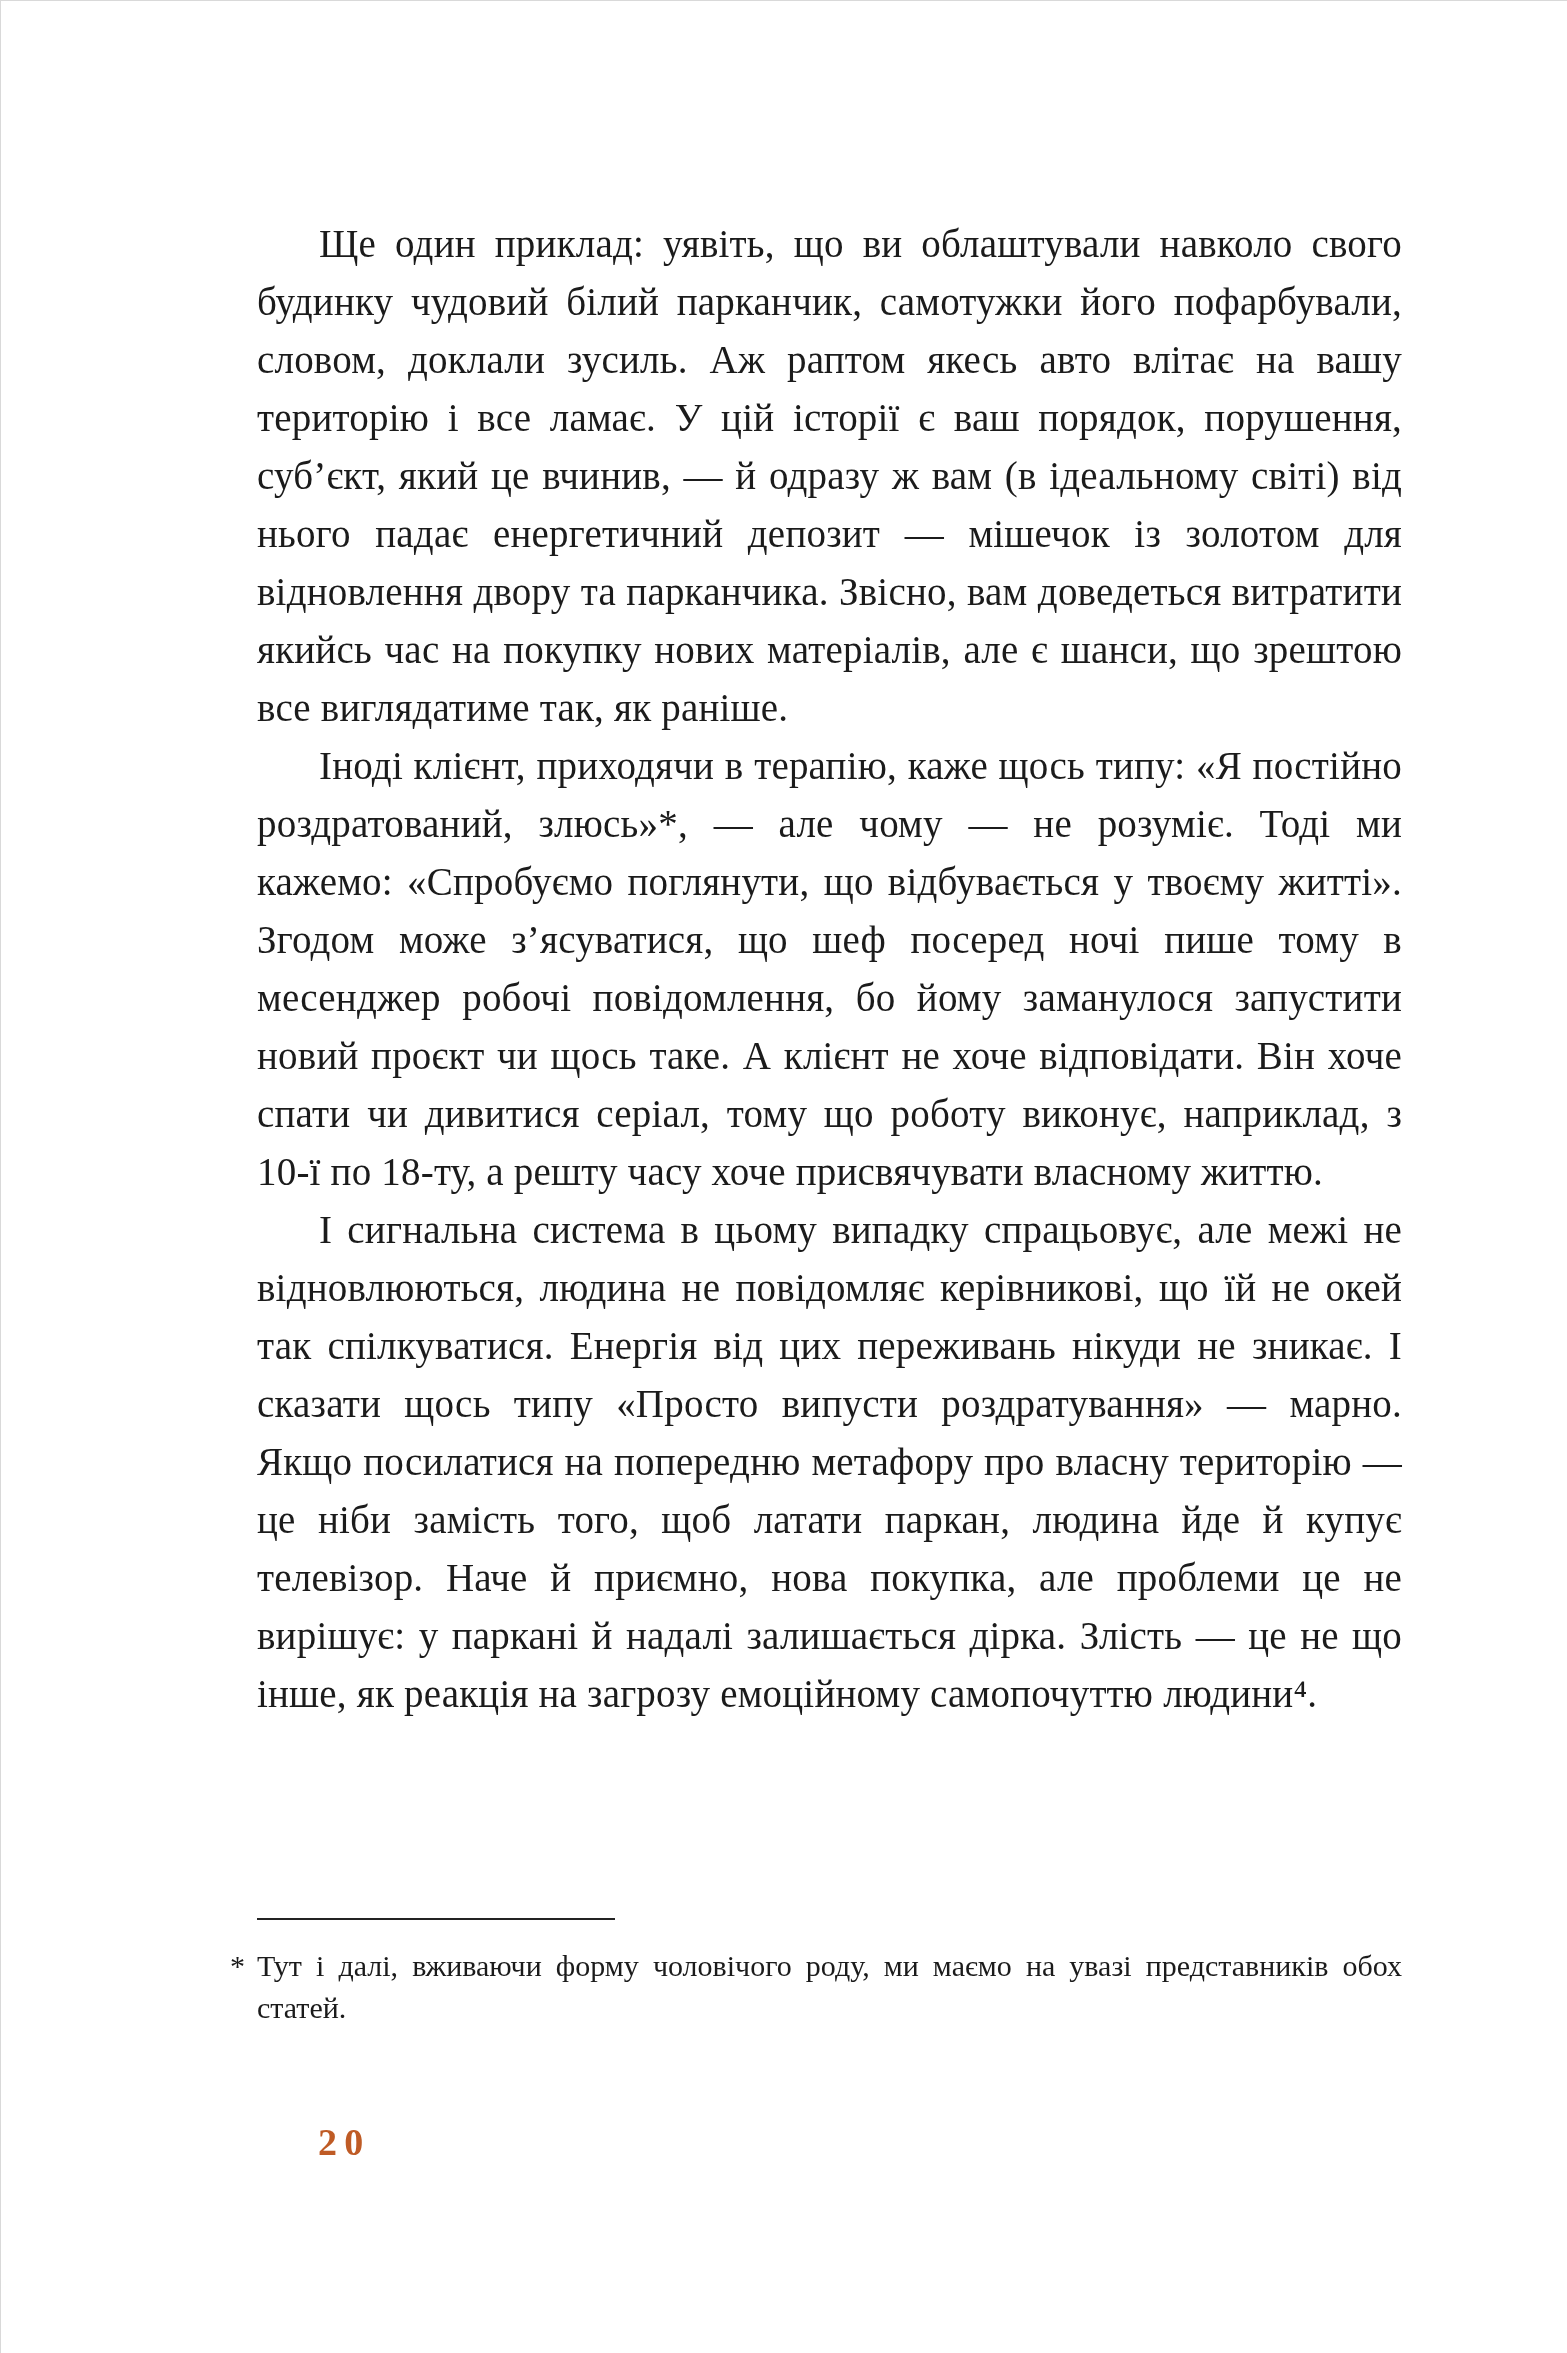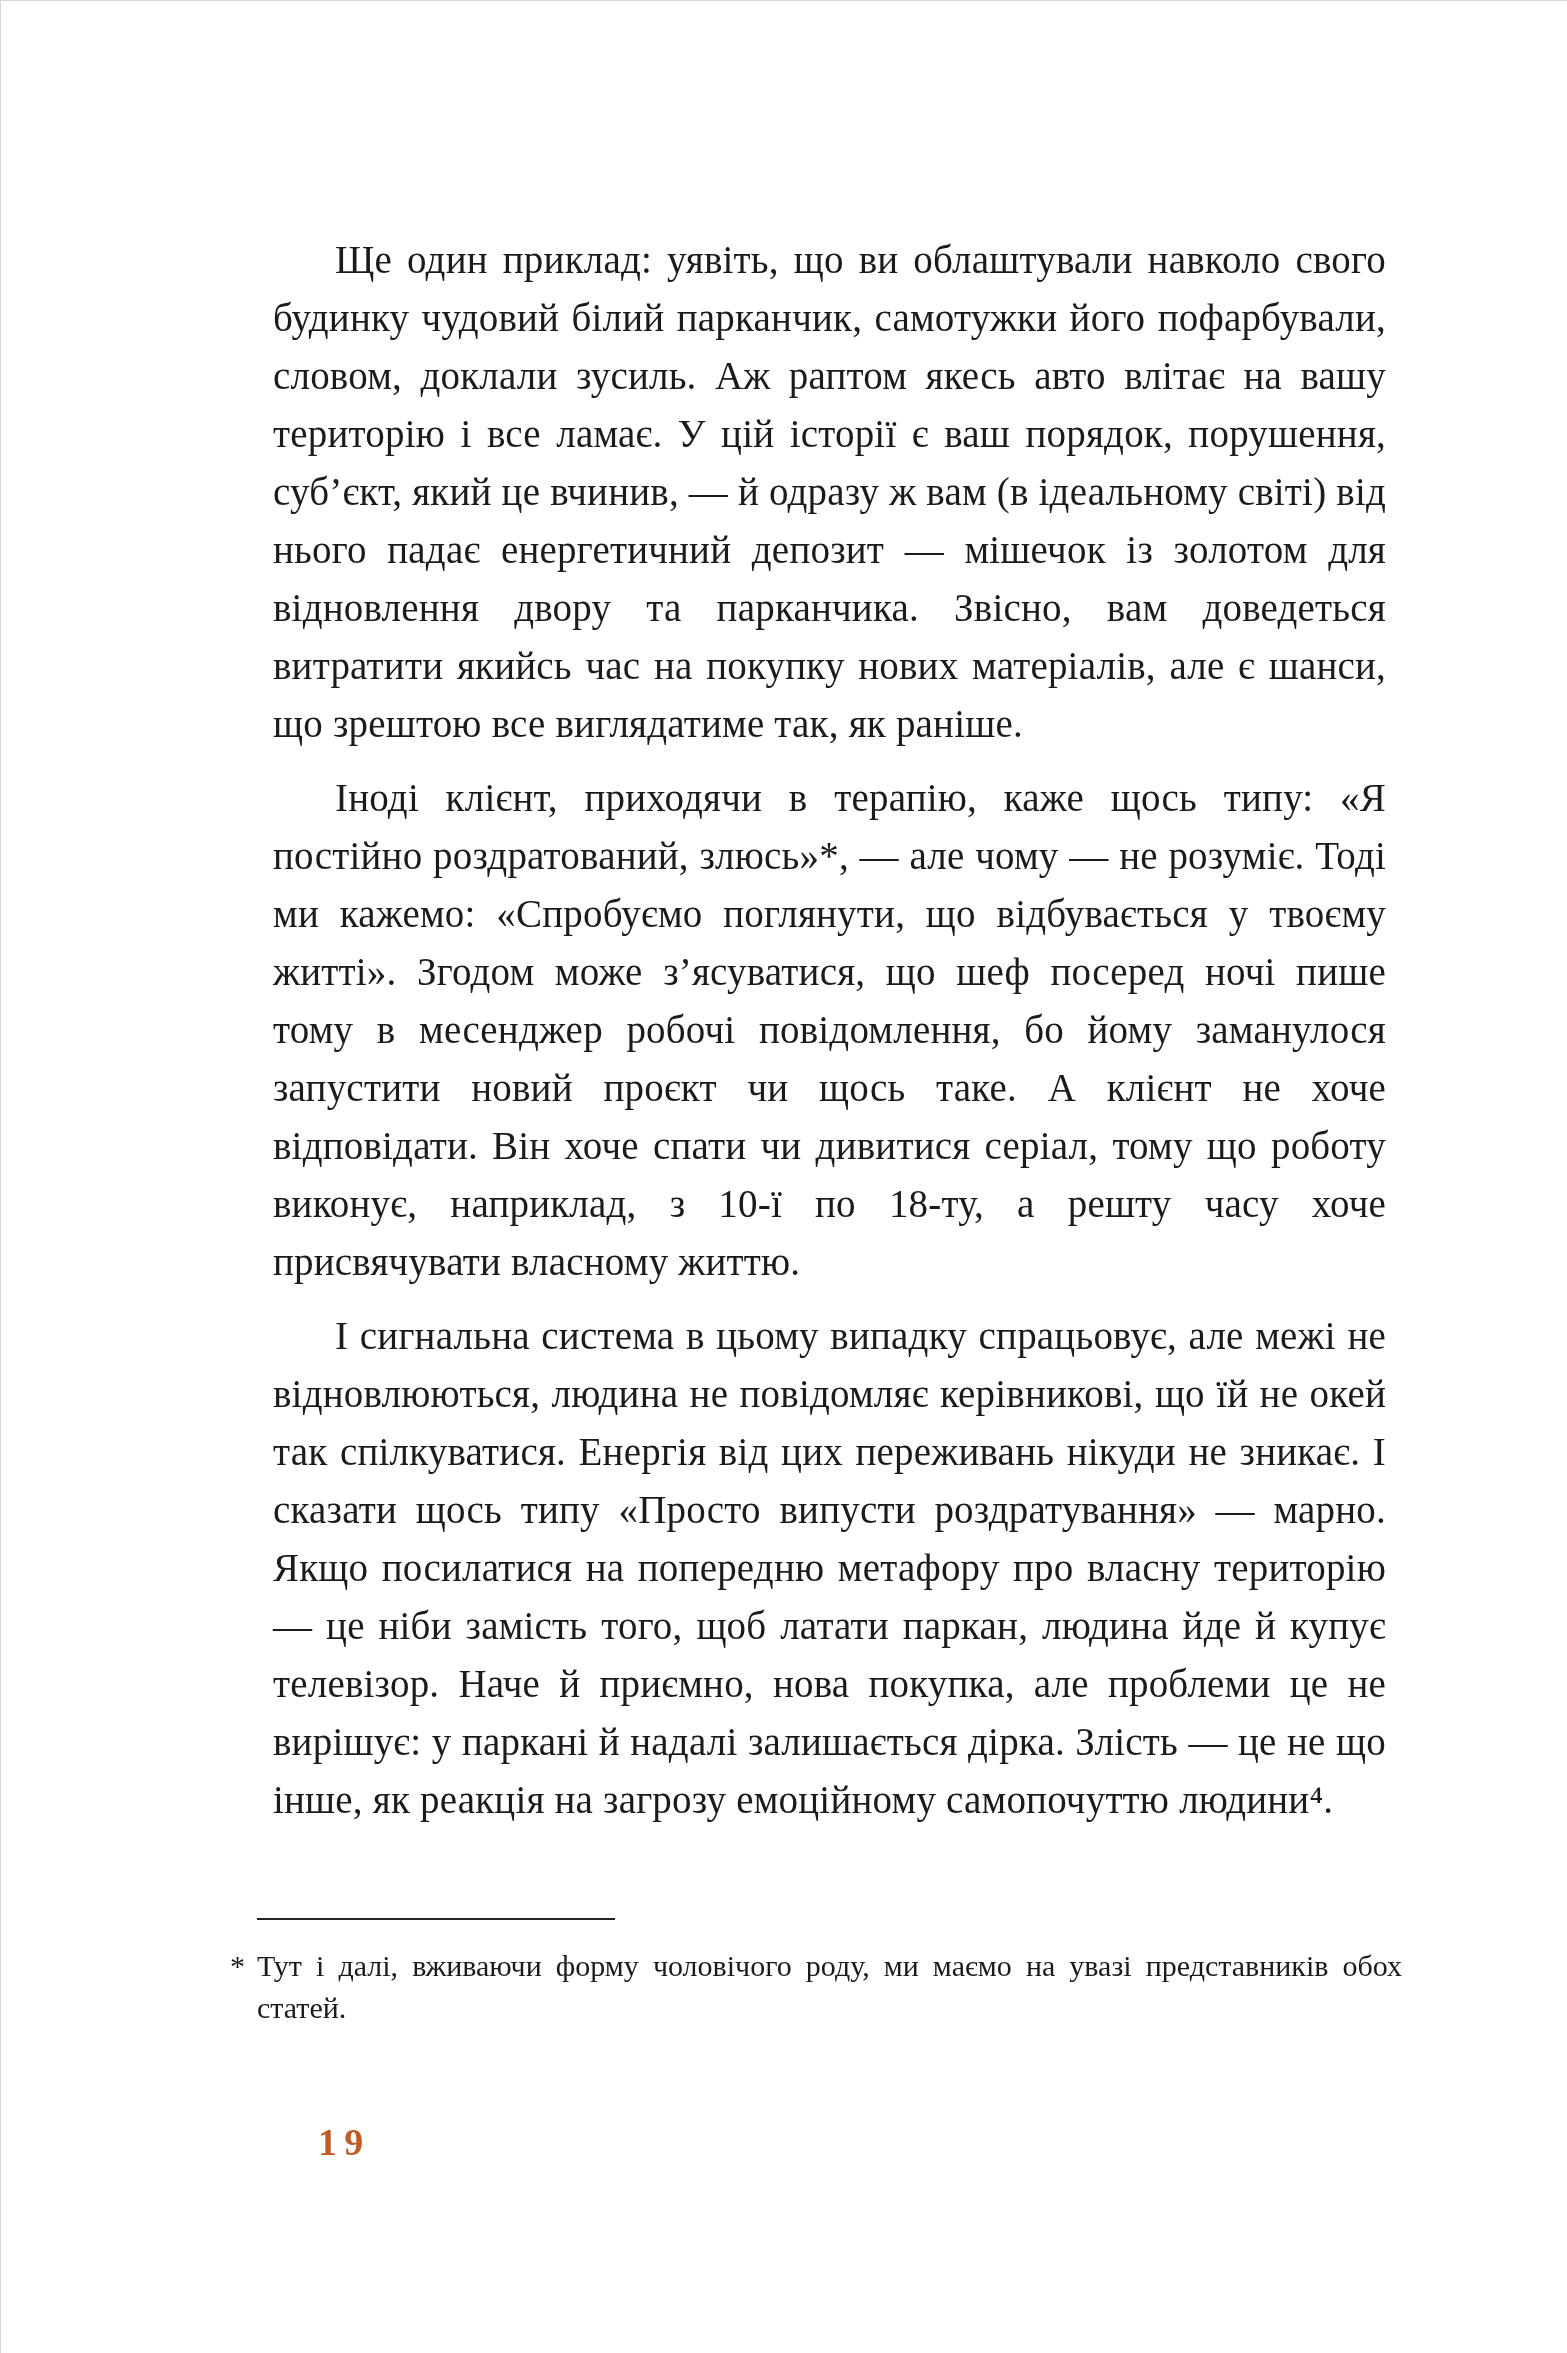--- a/index.html
+++ b/index.html
@@ -22,21 +22,21 @@
     position: absolute;
     left: 256px;
     top: 214px;
     width: 1145px;
     font-size: 39px;
     line-height: 58px;
     text-align: justify;
     letter-spacing: 0.2px;
   }
   .text-block p {
-    margin: 16px;
+    margin: 0;
     text-indent: 62px;
   }
   .footnote-area {
     position: absolute;
     left: 229px;
     top: 1917px;
     width: 1172px;
   }
   .footnote-rule {
     margin-left: 27px;
@@ -80,16 +80,16 @@
   </div>
 
   <div class="footnote-area">
     <div class="footnote-rule"></div>
     <p class="footnote">
       <span class="marker">*</span>
       <span>Тут і далі, вживаючи форму чоловічого роду, ми маємо на увазі представників обох статей.</span>
     </p>
   </div>
 
-  <div class="page-number">19</div>
+  <div class="page-number">20</div>
 
 </div>
 
 
 </body></html>

